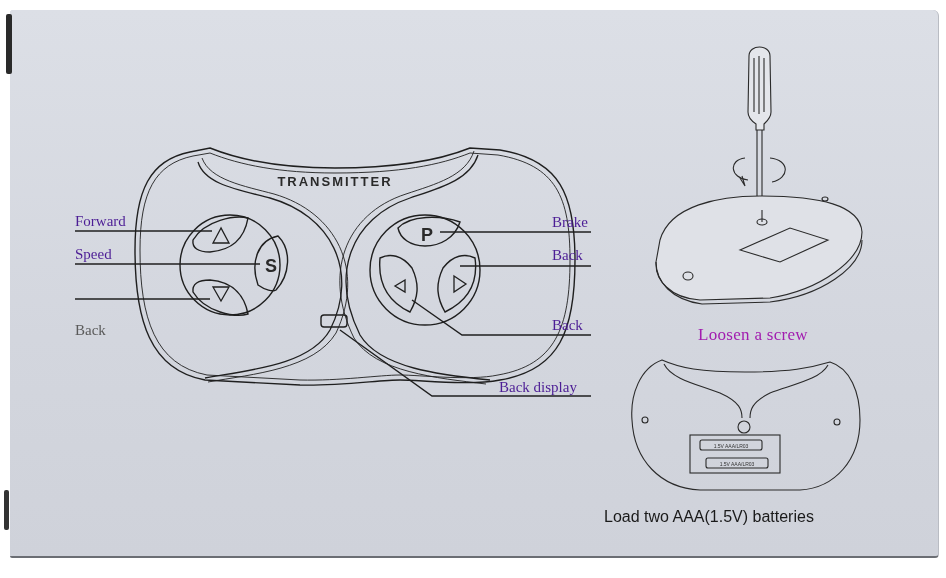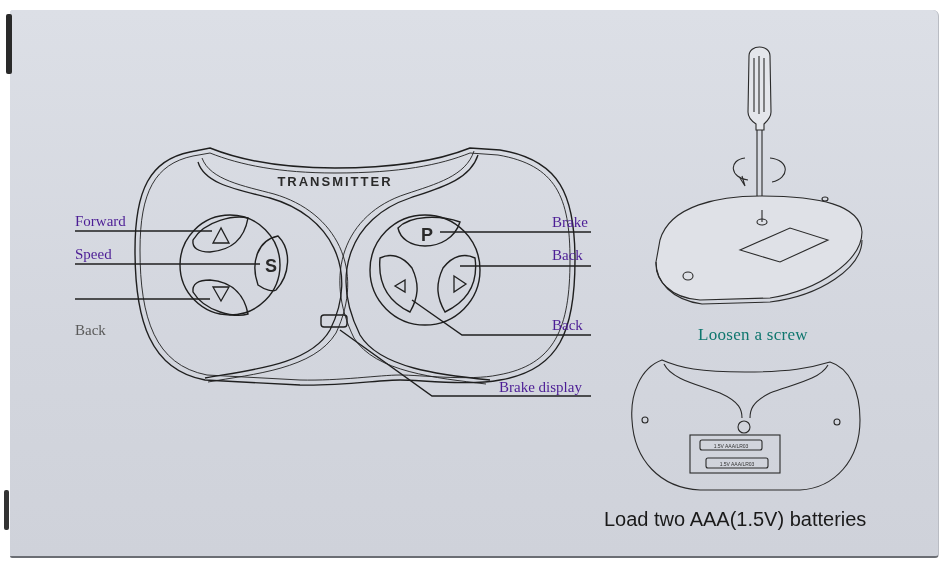--- a/index.html
+++ b/index.html
@@ -5,22 +5,22 @@
   html,body{margin:0;padding:0;}
   body{width:946px;height:578px;background:#ffffff;position:relative;overflow:hidden;font-family:"Liberation Serif",serif;}
   .card{position:absolute;left:10px;top:10px;width:928px;height:546px;background:#d6d9e0;
         border-bottom:2px solid #6b6e74;border-right:1px solid #b9bcc3;border-radius:3px 6px 4px 2px;
         background-image:linear-gradient(180deg,#dcdfe6 0%,#d3d6de 60%,#cfd2da 100%);}
   .edge-left{position:absolute;left:6px;top:14px;width:6px;height:60px;background:#2a2a2a;border-radius:2px;}
   .edge-left2{position:absolute;left:4px;top:490px;width:5px;height:40px;background:#333;border-radius:2px;}
   svg{position:absolute;left:0;top:0;}
   .lbl{position:absolute;font-family:"Liberation Serif",serif;font-size:15px;color:#4c1d95;white-space:nowrap;}
   .lbl.back{color:#5a5a5a;margin-top:40px;}
-  .cap{position:absolute;font-family:"Liberation Serif",serif;font-size:17px;color:#0f766e;white-space:nowrap;letter-spacing:0.3px;}
-  .cap2{position:absolute;font-family:"Liberation Sans",sans-serif;font-size:20px;color:#1a1a1a;white-space:nowrap;}
+  .cap{position:absolute;font-family:"Liberation Serif",serif;font-size:17px;color:#a21caf;white-space:nowrap;letter-spacing:0.3px;}
+  .cap2{position:absolute;font-family:"Liberation Sans",sans-serif;font-size:16px;color:#1a1a1a;white-space:nowrap;}
   .tx{font-family:"Liberation Sans",sans-serif;font-weight:bold;letter-spacing:2px;font-size:13px;}
 </style>
 </head>
 <body>
 
 <div class="card"></div>
 <div class="edge-left"></div>
 <div class="edge-left2"></div>
 
 <svg width="946" height="578">
@@ -73,21 +73,21 @@
   <text x="271" y="272" text-anchor="middle" font-family="Liberation Sans, sans-serif" font-weight="bold" font-size="18" fill="#2a2a2a">S</text>
   <text x="427" y="241" text-anchor="middle" font-family="Liberation Sans, sans-serif" font-weight="bold" font-size="18" fill="#2a2a2a">P</text>
 </svg>
 
 <div class="lbl" style="left:75px;top:213px;">Forward</div>
 <div class="lbl" style="left:75px;top:246px;">Speed</div>
 <div class="lbl back" style="left:75px;top:282px;">Back</div>
 <div class="lbl" style="left:552px;top:214px;">Brake</div>
 <div class="lbl" style="left:552px;top:247px;">Back</div>
 <div class="lbl" style="left:552px;top:317px;">Back</div>
-<div class="lbl" style="left:499px;top:379px;">Brake display</div>
+<div class="lbl" style="left:499px;top:379px;">Back display</div>
 
 <svg width="946" height="578">
   <g fill="none" stroke="#2a2a2a" stroke-width="1.1">
 
     <path d="M749,56 C749,44 770,44 770,56 L771,112 C771,118 766,122 764,124 L764,130 L756,130 L756,124 C753,122 748,118 748,112 Z" fill="#e4e6eb"></path>
     <line x1="754" y1="58" x2="754" y2="112"></line>
     <line x1="759" y1="56" x2="759" y2="114"></line>
     <line x1="764" y1="58" x2="764" y2="112"></line>
 
     <line x1="757" y1="130" x2="757" y2="210"></line>

